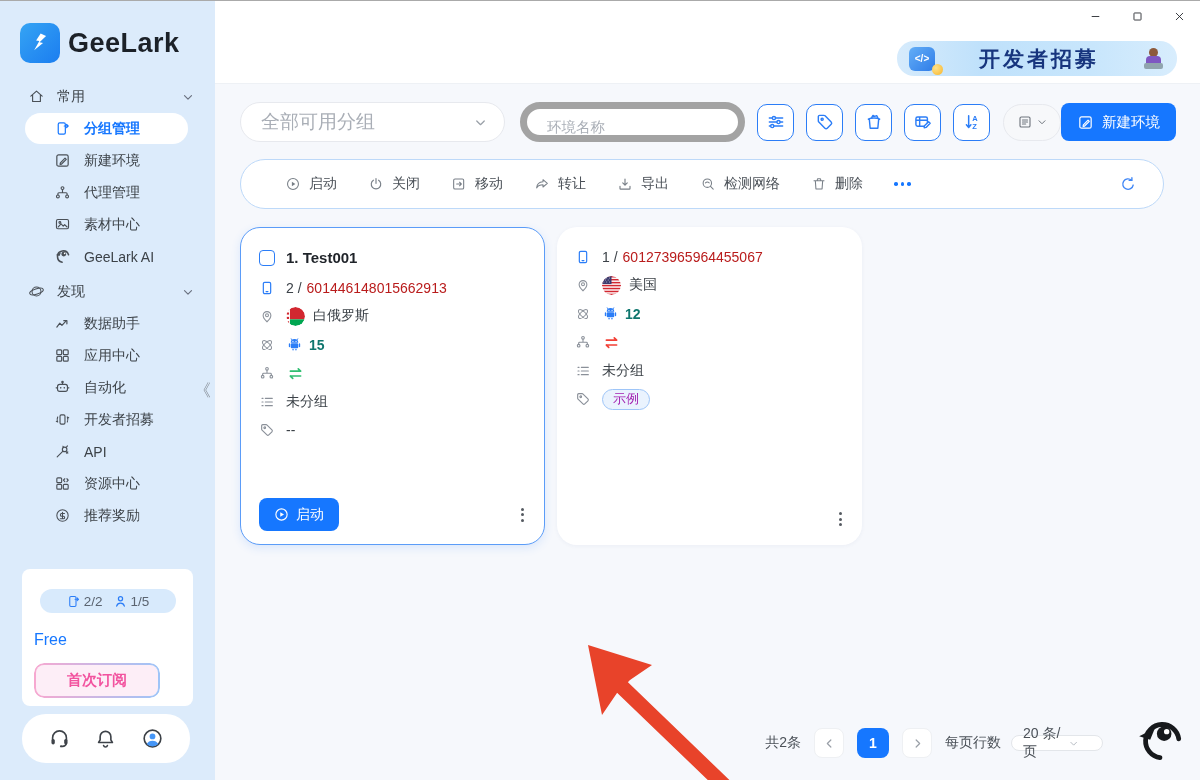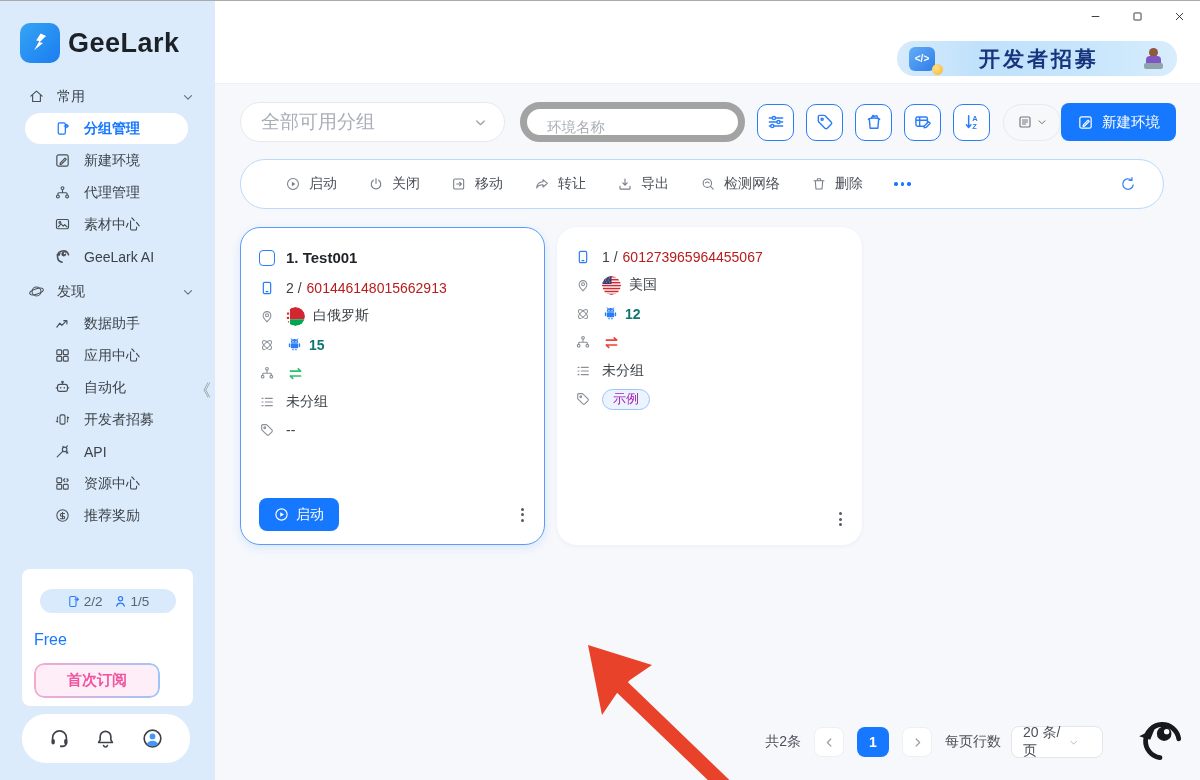--- a/index.html
+++ b/index.html
@@ -103,21 +103,21 @@
   
   .red-arrow { position:absolute; left:355px; top:548px; width:190px; height:178px; pointer-events:none; }
 
   
   .pager { position:absolute; right:97px; bottom:22px; display:flex; align-items:center; font-size:14px; color:#4b5158; }
   .pg-total { margin-right:13px; }
   .pg-btn { width:30px; height:30px; border-radius:8px; background:#fff; border:1px solid #eef0f3; display:flex; align-items:center; justify-content:center; color:#9aa0a8; margin-right:13px; cursor:pointer; }
   .pg-btn svg { width:13px; height:13px; }
   .pg-num { width:32px; height:30px; border-radius:8px; background:#1677ff; color:#fff; display:flex; align-items:center; justify-content:center; font-weight:bold; margin-right:13px; cursor:pointer; }
   .pg-rows-label { margin-right:10px; }
-  .pg-size { width:92px; height:32px; border-radius:8px; background:#fff; border:1px solid #e3e6ea; display:flex; align-items:center; padding:0 23px 0 11px; color:#4b5158; cursor:pointer; }
+  .pg-size { width:92px; height:16px; border-radius:8px; background:#fff; border:1px solid #e3e6ea; display:flex; align-items:center; padding:0 23px 0 11px; color:#4b5158; cursor:pointer; }
   .pg-size .chev { margin-left:auto; width:13px; height:13px; color:#b3b8bf; }
   .bird-logo { position:absolute; right:14px; bottom:14px; width:52px; height:50px; color:#17191c; }
 </style>
 </head>
 <body>
 
 <svg width="0" height="0" style="position:absolute">
   <defs>
     <symbol id="i-home" viewBox="0 0 24 24">
         <path d="M4 11.5 12 4.5l8 7M6.5 10v9h11v-9" fill="none" stroke="currentColor" stroke-width="1.6" stroke-linecap="round" stroke-linejoin="round"></path>

